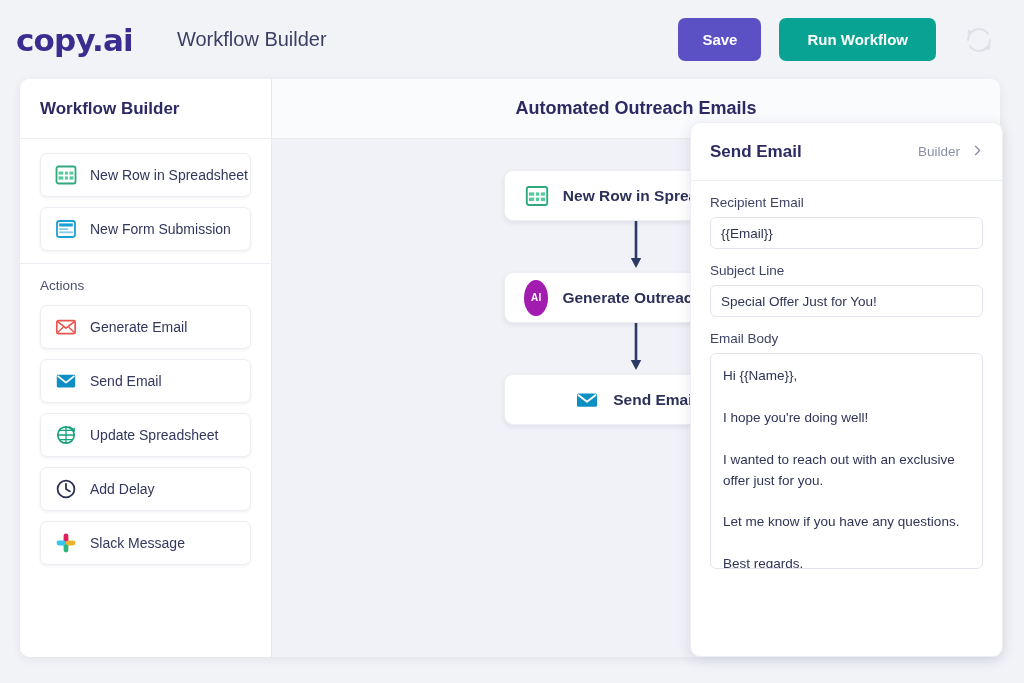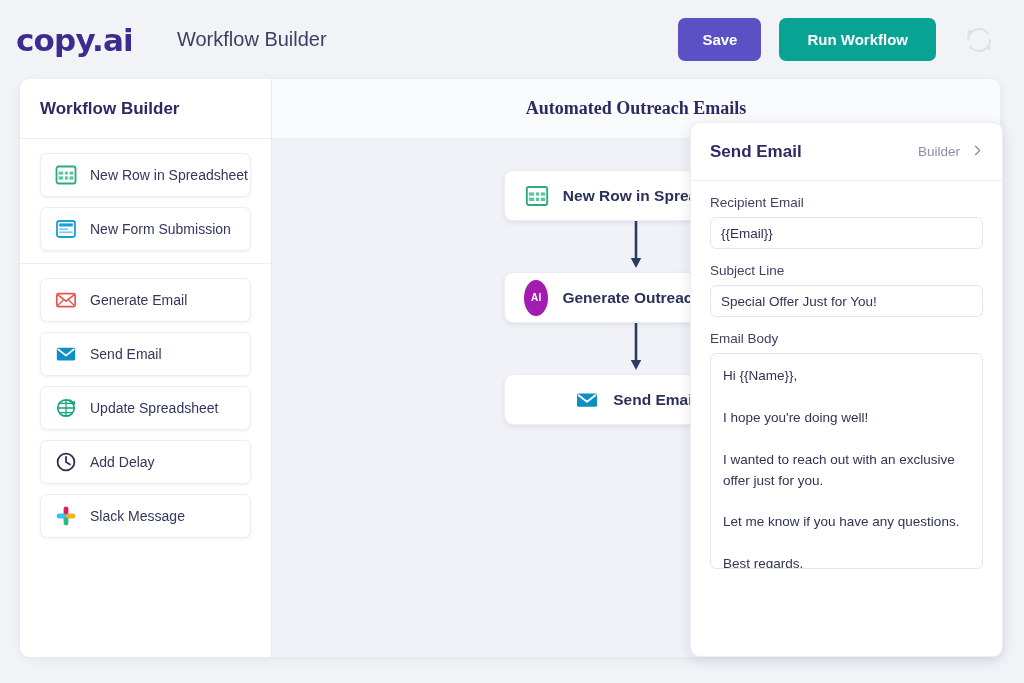--- a/index.html
+++ b/index.html
@@ -157,21 +157,20 @@
     border-radius: 0 10px 10px 0;
     overflow: hidden;
   }
   .canvas-header {
     height: 60px;
     background: #fafbfd;
     display: flex;
     align-items: center;
     justify-content: center;
     border-bottom: 1px solid #ececf3;
-    font-family: Liberation Serif, serif;
   }
   .canvas-title {
     font-size: 18px;
     font-weight: 700;
     color: #2d2a63;
   }
   .canvas-body {
     flex: 1 1 auto;
     background: #f1f2f7;
     display: flex;
@@ -355,20 +354,21 @@
             <rect x="4.2" y="5.4" width="13.6" height="3.1" fill="#1a9fd4"></rect>
             <rect x="4.2" y="10.3" width="9" height="1.8" fill="#7fcdec"></rect>
             <rect x="4.2" y="13.4" width="13.6" height="1.8" fill="#7fcdec"></rect>
           </svg>
         </span>
         <span class="card-label">New Form Submission</span>
       </div>
     </div>
 
     <div class="section">
+      <div class="section-label">Actions</div>
 
       <div class="card">
         <span class="ico">
           <svg viewBox="0 0 22 22" width="22" height="22" aria-hidden="true">
             <rect x="1.8" y="4.6" width="18.4" height="13" rx="1.6" fill="#ffffff" stroke="#e8554f" stroke-width="1.7"></rect>
             <path d="M2.6 5.6 11 12.2l8.4-6.6" fill="none" stroke="#e8554f" stroke-width="1.7" stroke-linejoin="round"></path>
             <path d="M2.6 16.6 8.4 11M19.4 16.6 13.6 11" fill="none" stroke="#e8554f" stroke-width="1.4"></path>
           </svg>
         </span>
         <span class="card-label">Generate Email</span>

